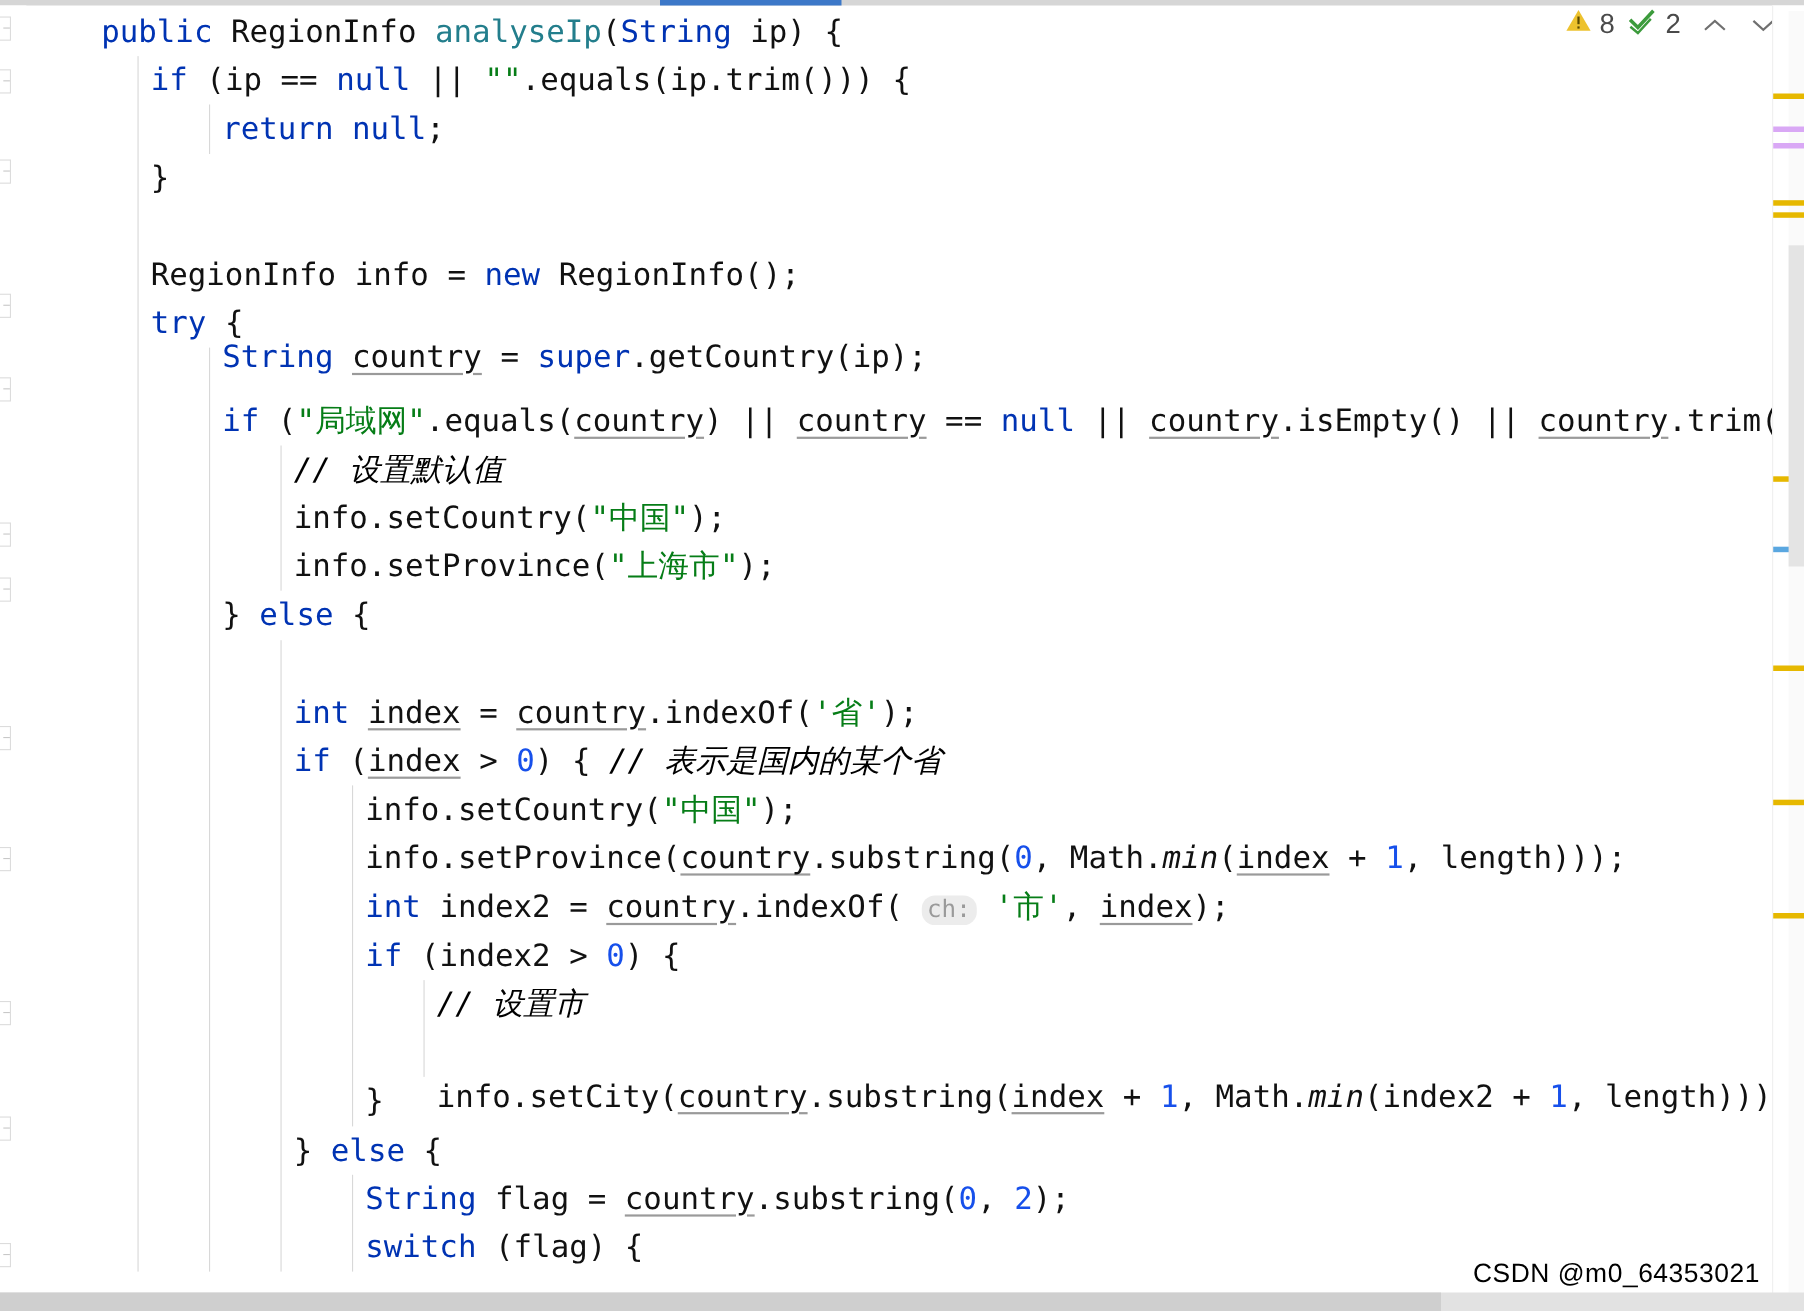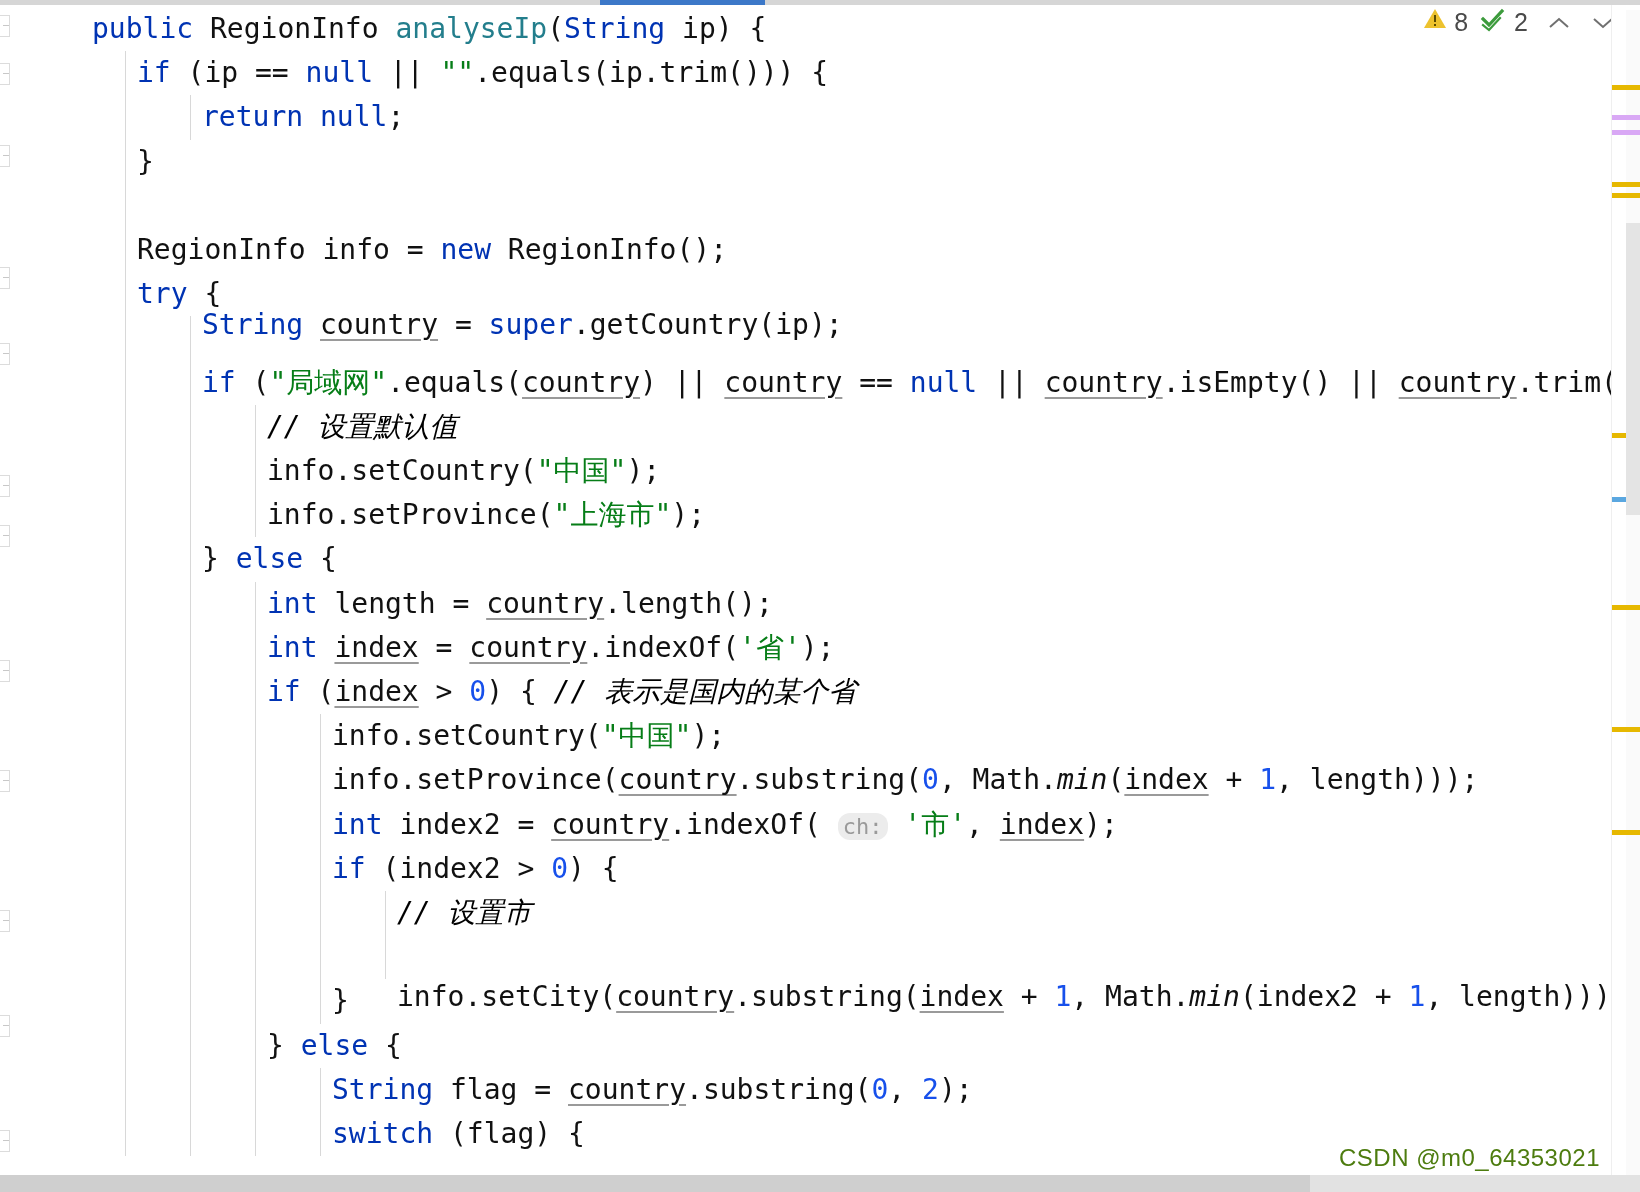--- a/index.html
+++ b/index.html
@@ -163,21 +163,21 @@
     height: 17px;
     background: #cfcfcf;
   }
 
   
   .watermark {
     position: absolute;
     right: 40px; bottom: 20px;
     font-family: "Liberation Sans", sans-serif;
     font-size: 24px;
-    color: #4d7c0f;
+    color: #000000;
     letter-spacing: 0.5px;
     white-space: nowrap;
   }
 </style>
 </head>
 <body>
 
 <div id="screen">
 
   <div class="top-strip">
@@ -206,21 +206,20 @@
       <div class="code-line" style="top: 134.6px; left: 113px;">}</div>
       <div class="code-line" style="top: 178.8px; left: 48px;"></div>
       <div class="code-line" style="top: 223px; left: 113px;">RegionInfo info = <span class="kw">new</span> RegionInfo();</div>
       <div class="code-line" style="top: 267.2px; left: 113px;"><span class="kw">try</span> {</div>
       <div class="code-line" style="top: 298px; left: 178px; text-align: center;"><span class="kw">String</span> <span class="fieldref">country</span> = <span class="kw">super</span>.getCountry(ip);</div>
       <div class="code-line" style="top: 355.6px; left: 178px;"><span class="kw">if</span> (<span class="str">"局域网"</span>.equals(<span class="fieldref">country</span>) || <span class="fieldref">country</span> == <span class="kw">null</span> || <span class="fieldref">country</span>.isEmpty() || <span class="fieldref">country</span>.trim(</div>
       <div class="code-line" style="top: 399.8px; left: 243px;"><span class="cmt">// 设置默认值</span></div>
       <div class="code-line" style="top: 444px; left: 243px;">info.setCountry(<span class="str">"中国"</span>);</div>
       <div class="code-line" style="top: 488.2px; left: 243px;">info.setProvince(<span class="str">"上海市"</span>);</div>
       <div class="code-line" style="top: 532.4px; left: 178px;">} <span class="kw">else</span> {</div>
-      <div class="code-line" style="top: 576.6px; left: 243px;"><span class="kw">int</span> length = <span class="fieldref">country</span>.length();</div>
       <div class="code-line" style="top: 620.8px; left: 243px;"><span class="kw">int</span> <span class="fieldref">index</span> = <span class="fieldref">country</span>.indexOf(<span class="str">'省'</span>);</div>
       <div class="code-line" style="top: 665px; left: 243px;"><span class="kw">if</span> (<span class="fieldref">index</span> &gt; <span class="num">0</span>) { <span class="cmt">// 表示是国内的某个省</span></div>
       <div class="code-line" style="top: 709.2px; left: 308px;">info.setCountry(<span class="str">"中国"</span>);</div>
       <div class="code-line" style="top: 753.4px; left: 308px;">info.setProvince(<span class="fieldref">country</span>.substring(<span class="num">0</span>, Math.<span class="stat">min</span>(<span class="fieldref">index</span> + <span class="num">1</span>, length)));</div>
       <div class="code-line" style="top: 797.6px; left: 308px;"><span class="kw">int</span> index2 = <span class="fieldref">country</span>.indexOf( <span class="hint">ch:</span> <span class="str">'市'</span>, <span class="fieldref">index</span>);</div>
       <div class="code-line" style="top: 841.8px; left: 308px;"><span class="kw">if</span> (index2 &gt; <span class="num">0</span>) {</div>
       <div class="code-line" style="top: 886px; left: 373px;"><span class="cmt">// 设置市</span></div>
       <div class="code-line" style="top: 970px; left: 373px; text-align: right;">info.setCity(<span class="fieldref">country</span>.substring(<span class="fieldref">index</span> + <span class="num">1</span>, Math.<span class="stat">min</span>(index2 + <span class="num">1</span>, length)))</div>
       <div class="code-line" style="top: 974.4px; left: 308px;">}</div>
       <div class="code-line" style="top: 1018.6px; left: 243px;">} <span class="kw">else</span> {</div>

